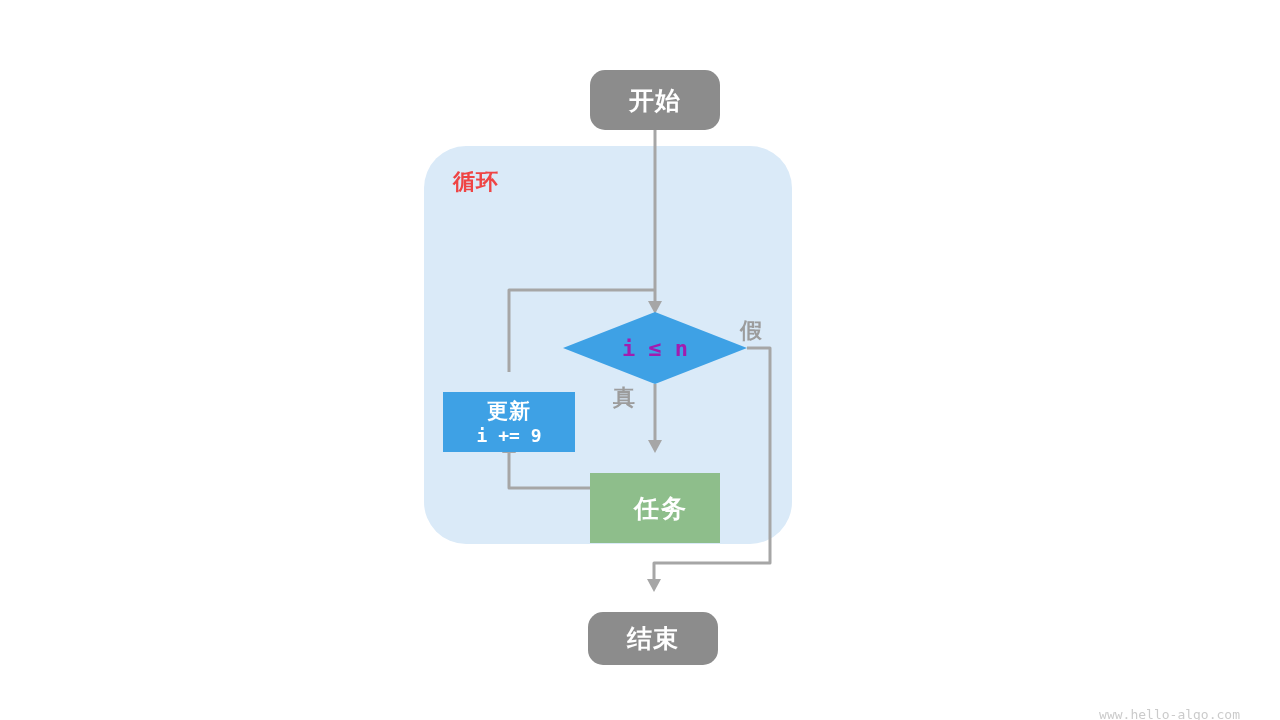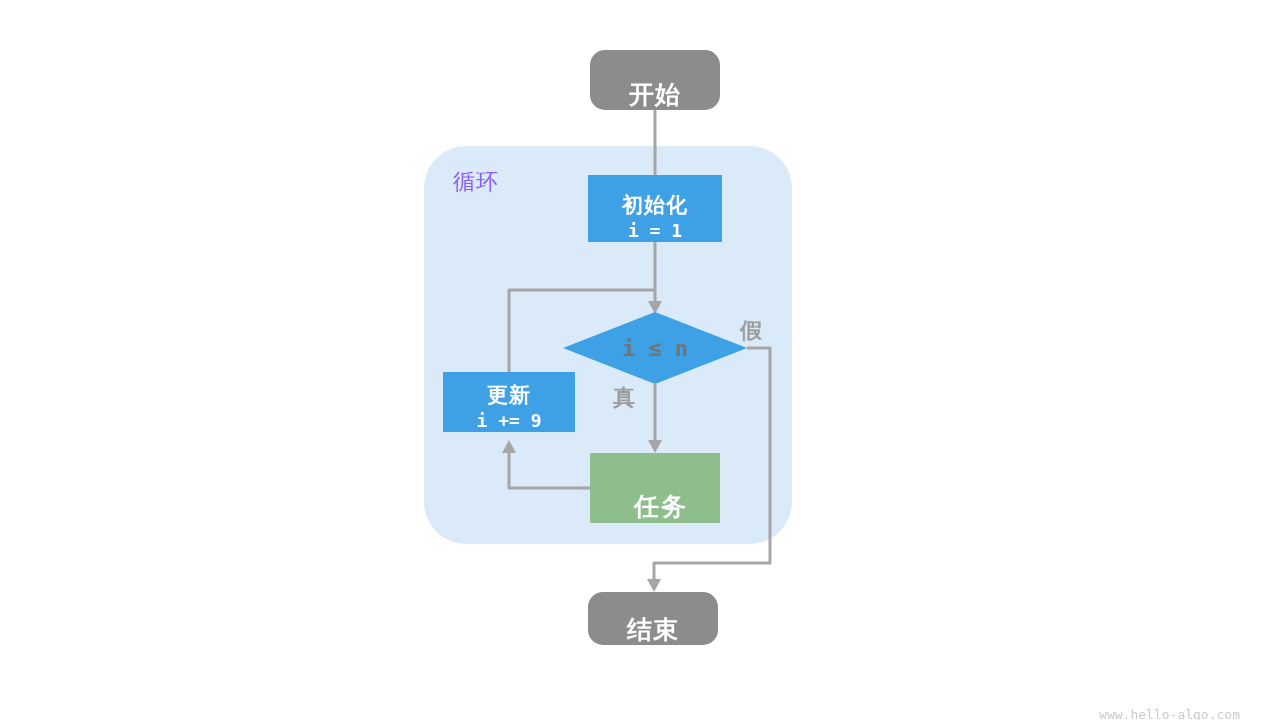--- a/index.html
+++ b/index.html
@@ -17,39 +17,40 @@
     left: 424px; top: 146px;
     width: 368px; height: 398px;
     background: #DAEAF8;
     border-radius: 42px;
     z-index: 1;
   }
   .loop-label {
     position: absolute;
     left: 453px; top: 167px;
     font-size: 22px;
-    font-weight: normal;
-    color: #8b5cf6;
+    font-weight: bold;
+    color: #ef4444;
     letter-spacing: 1px;
     z-index: 3;
   }
   svg.connectors {
     position: absolute;
     left: 0; top: 0;
     z-index: 2;
   }
   .node {
     position: absolute;
     display: flex;
     flex-direction: column;
     align-items: center;
-    justify-content: flex-end;
+    justify-content: center;
     color: #ffffff;
     text-align: center;
     z-index: 3;
+    margin-top: 20px;
   }
   .terminal {
     background: #8C8C8C;
     border-radius: 15px;
     font-size: 25px;
     font-weight: 600;
     letter-spacing: 2px;
   }
   .node-start { left: 590px; top: 50px;  width: 130px; height: 60px; }
   .node-end   { left: 588px; top: 592px; width: 130px; height: 53px; }
@@ -69,21 +70,21 @@
     font-weight: bold;
     line-height: 1.3;
   }
   .diamond-label {
     position: absolute;
     left: 563px; top: 312px;
     width: 184px; height: 72px;
     display: flex;
     align-items: center;
     justify-content: center;
-    color: #737373;
+    color: #a21caf;
     font-family: "DejaVu Sans Mono", monospace;
     font-size: 22px;
     font-weight: bold;
     z-index: 3;
     text-align: right;
   }
   .branch-label {
     position: absolute;
     font-size: 22px;
     font-weight: bold;
@@ -126,24 +127,20 @@
     </g>
     <polygon points="655,312 747,348 655,384 563,348" fill="#3EA1E5"></polygon>
   </svg>
 
   <div class="loop-label">循环</div>
 
   <div class="node terminal node-start">
     <span class="zh" style="font-size:25px;">开始</span>
   </div>
 
-  <div class="node node-init">
-    <span class="zh">初始化</span>
-    <span class="code">i = 1</span>
-  </div>
 
   <div class="diamond-label">i ≤ n</div>
 
   <div class="branch-label branch-true">真</div>
 
   <div class="branch-label branch-false">假</div>
 
   <div class="node node-update">
     <span class="zh">更新</span>
     <span class="code">i += 9</span>

